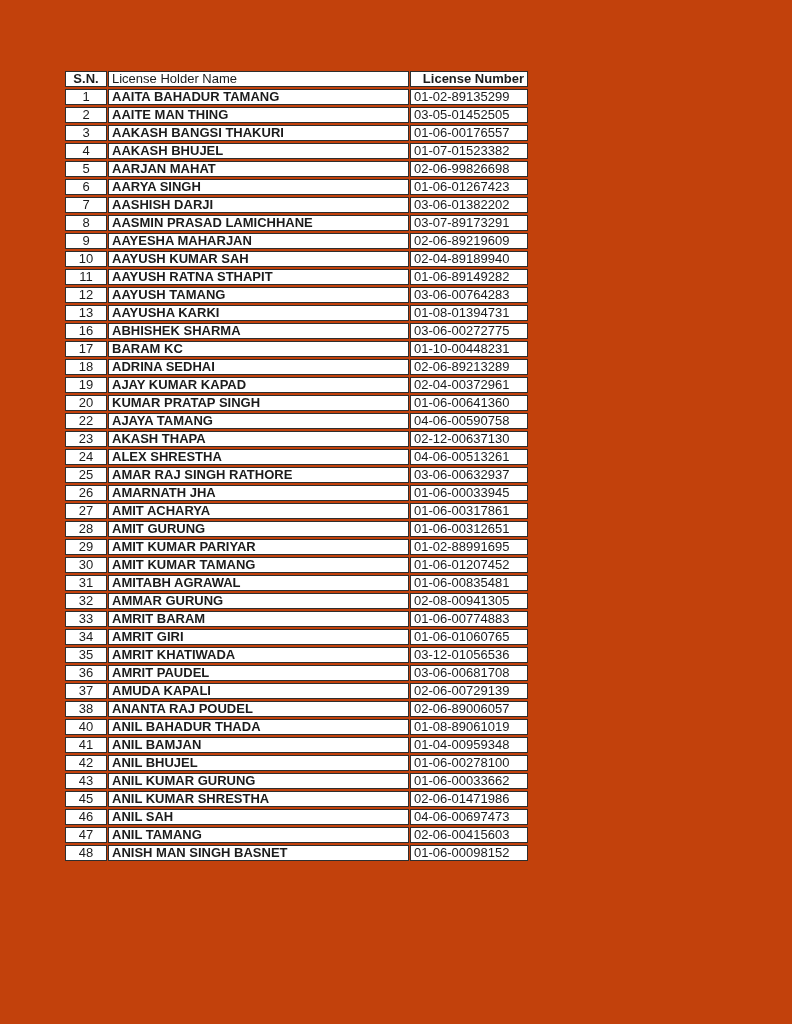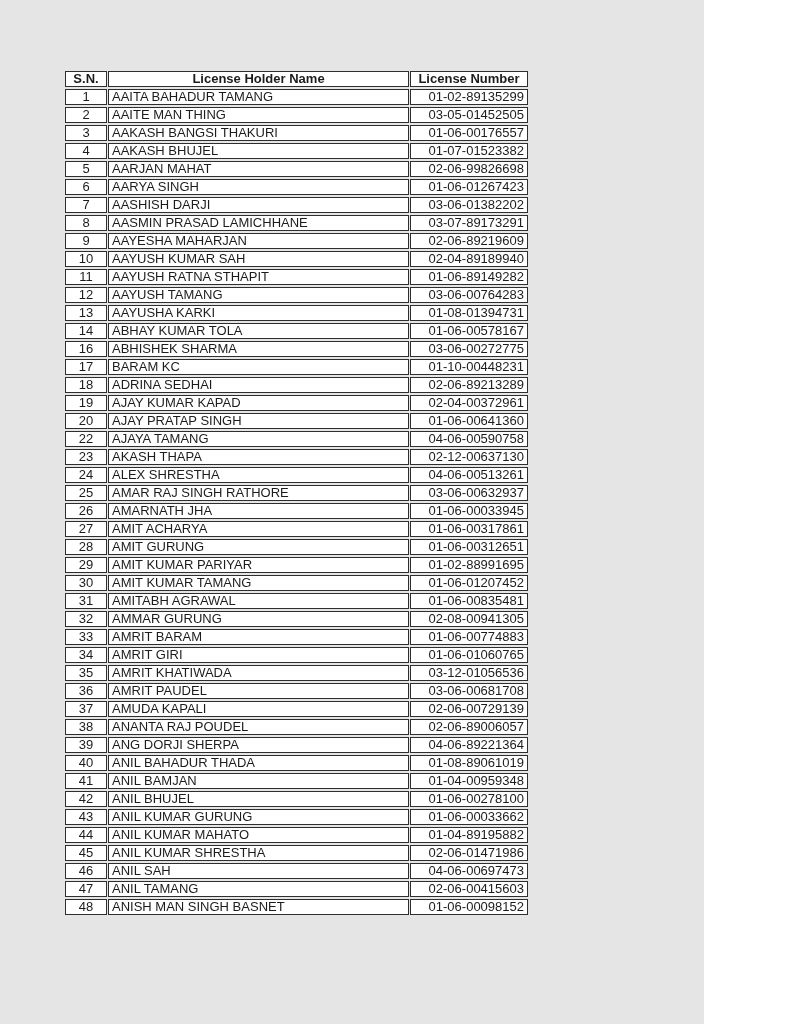--- a/index.html
+++ b/index.html
@@ -6,23 +6,23 @@
     margin: 0;
     padding: 0;
     background: #ffffff;
     width: 792px;
     height: 1024px;
     overflow: hidden;
     font-family: "Liberation Sans", sans-serif;
   }
   .page {
     position: relative;
-    width: 704px;
+    width: 792px;
     height: 1024px;
-    background: #e5e5e5;
+    background: #c2410c;
   }
   table.license-table {
     position: absolute;
     left: 64px;
     top: 69px;
     border-collapse: separate;
     border-spacing: 1px 2px;
     table-layout: fixed;
   }
   table.license-table th,
@@ -31,25 +31,25 @@
     background: #ffffff;
     color: #1c1c1c;
     font-size: 13px;
     line-height: 14px;
     height: 14px;
     padding: 0 3px;
     white-space: nowrap;
     overflow: hidden;
   }
   th.col-sn    { width: 34px;  text-align: center; font-weight: bold; }
-  th.col-name  { width: 293px; text-align: center; font-weight: bold; }
-  th.col-number{ width: 110px; text-align: center;   font-weight: bold; margin-top: 48px; }
+  th.col-name  { width: 293px; text-align: left; font-weight: normal; }
+  th.col-number{ width: 110px; text-align: right;   font-weight: bold; margin-top: 48px; }
   td.cell-sn     { text-align: center; }
-  td.cell-name   { text-align: left; }
-  td.cell-number { text-align: right; margin-top: 15px; }
+  td.cell-name   { text-align: left; font-weight: bold; }
+  td.cell-number { text-align: left; margin-top: 15px; }
 </style>
 </head>
 <body>
 
 <div class="page">
   <table class="license-table">
     <thead>
       <tr>
         <th class="col-sn">S.N.</th>
         <th class="col-name">License Holder Name</th>
@@ -128,25 +128,20 @@
     <td class="cell-name">AAYUSH TAMANG</td>
     <td class="cell-number">03-06-00764283</td>
   </tr>
 
   <tr>
     <td class="cell-sn">13</td>
     <td class="cell-name">AAYUSHA KARKI</td>
     <td class="cell-number">01-08-01394731</td>
   </tr>
 
-  <tr>
-    <td class="cell-sn">14</td>
-    <td class="cell-name">ABHAY KUMAR TOLA</td>
-    <td class="cell-number">01-06-00578167</td>
-  </tr>
 
 
   <tr>
     <td class="cell-sn">16</td>
     <td class="cell-name">ABHISHEK SHARMA</td>
     <td class="cell-number">03-06-00272775</td>
   </tr>
 
   <tr>
     <td class="cell-sn">17</td>
@@ -161,21 +156,21 @@
   </tr>
 
   <tr>
     <td class="cell-sn">19</td>
     <td class="cell-name">AJAY KUMAR KAPAD</td>
     <td class="cell-number">02-04-00372961</td>
   </tr>
 
   <tr>
     <td class="cell-sn">20</td>
-    <td class="cell-name">AJAY PRATAP SINGH</td>
+    <td class="cell-name">KUMAR PRATAP SINGH</td>
     <td class="cell-number">01-06-00641360</td>
   </tr>
 
 
   <tr>
     <td class="cell-sn">22</td>
     <td class="cell-name">AJAYA TAMANG</td>
     <td class="cell-number">04-06-00590758</td>
   </tr>
 
@@ -268,25 +263,20 @@
     <td class="cell-name">AMUDA KAPALI</td>
     <td class="cell-number">02-06-00729139</td>
   </tr>
 
   <tr>
     <td class="cell-sn">38</td>
     <td class="cell-name">ANANTA RAJ POUDEL</td>
     <td class="cell-number">02-06-89006057</td>
   </tr>
 
-  <tr>
-    <td class="cell-sn">39</td>
-    <td class="cell-name">ANG DORJI SHERPA</td>
-    <td class="cell-number">04-06-89221364</td>
-  </tr>
 
   <tr>
     <td class="cell-sn">40</td>
     <td class="cell-name">ANIL BAHADUR THADA</td>
     <td class="cell-number">01-08-89061019</td>
   </tr>
 
   <tr>
     <td class="cell-sn">41</td>
     <td class="cell-name">ANIL BAMJAN</td>
@@ -298,25 +288,20 @@
     <td class="cell-name">ANIL BHUJEL</td>
     <td class="cell-number">01-06-00278100</td>
   </tr>
 
   <tr>
     <td class="cell-sn">43</td>
     <td class="cell-name">ANIL KUMAR GURUNG</td>
     <td class="cell-number">01-06-00033662</td>
   </tr>
 
-  <tr>
-    <td class="cell-sn">44</td>
-    <td class="cell-name">ANIL KUMAR MAHATO</td>
-    <td class="cell-number">01-04-89195882</td>
-  </tr>
 
   <tr>
     <td class="cell-sn">45</td>
     <td class="cell-name">ANIL KUMAR SHRESTHA</td>
     <td class="cell-number">02-06-01471986</td>
   </tr>
 
   <tr>
     <td class="cell-sn">46</td>
     <td class="cell-name">ANIL SAH</td>

